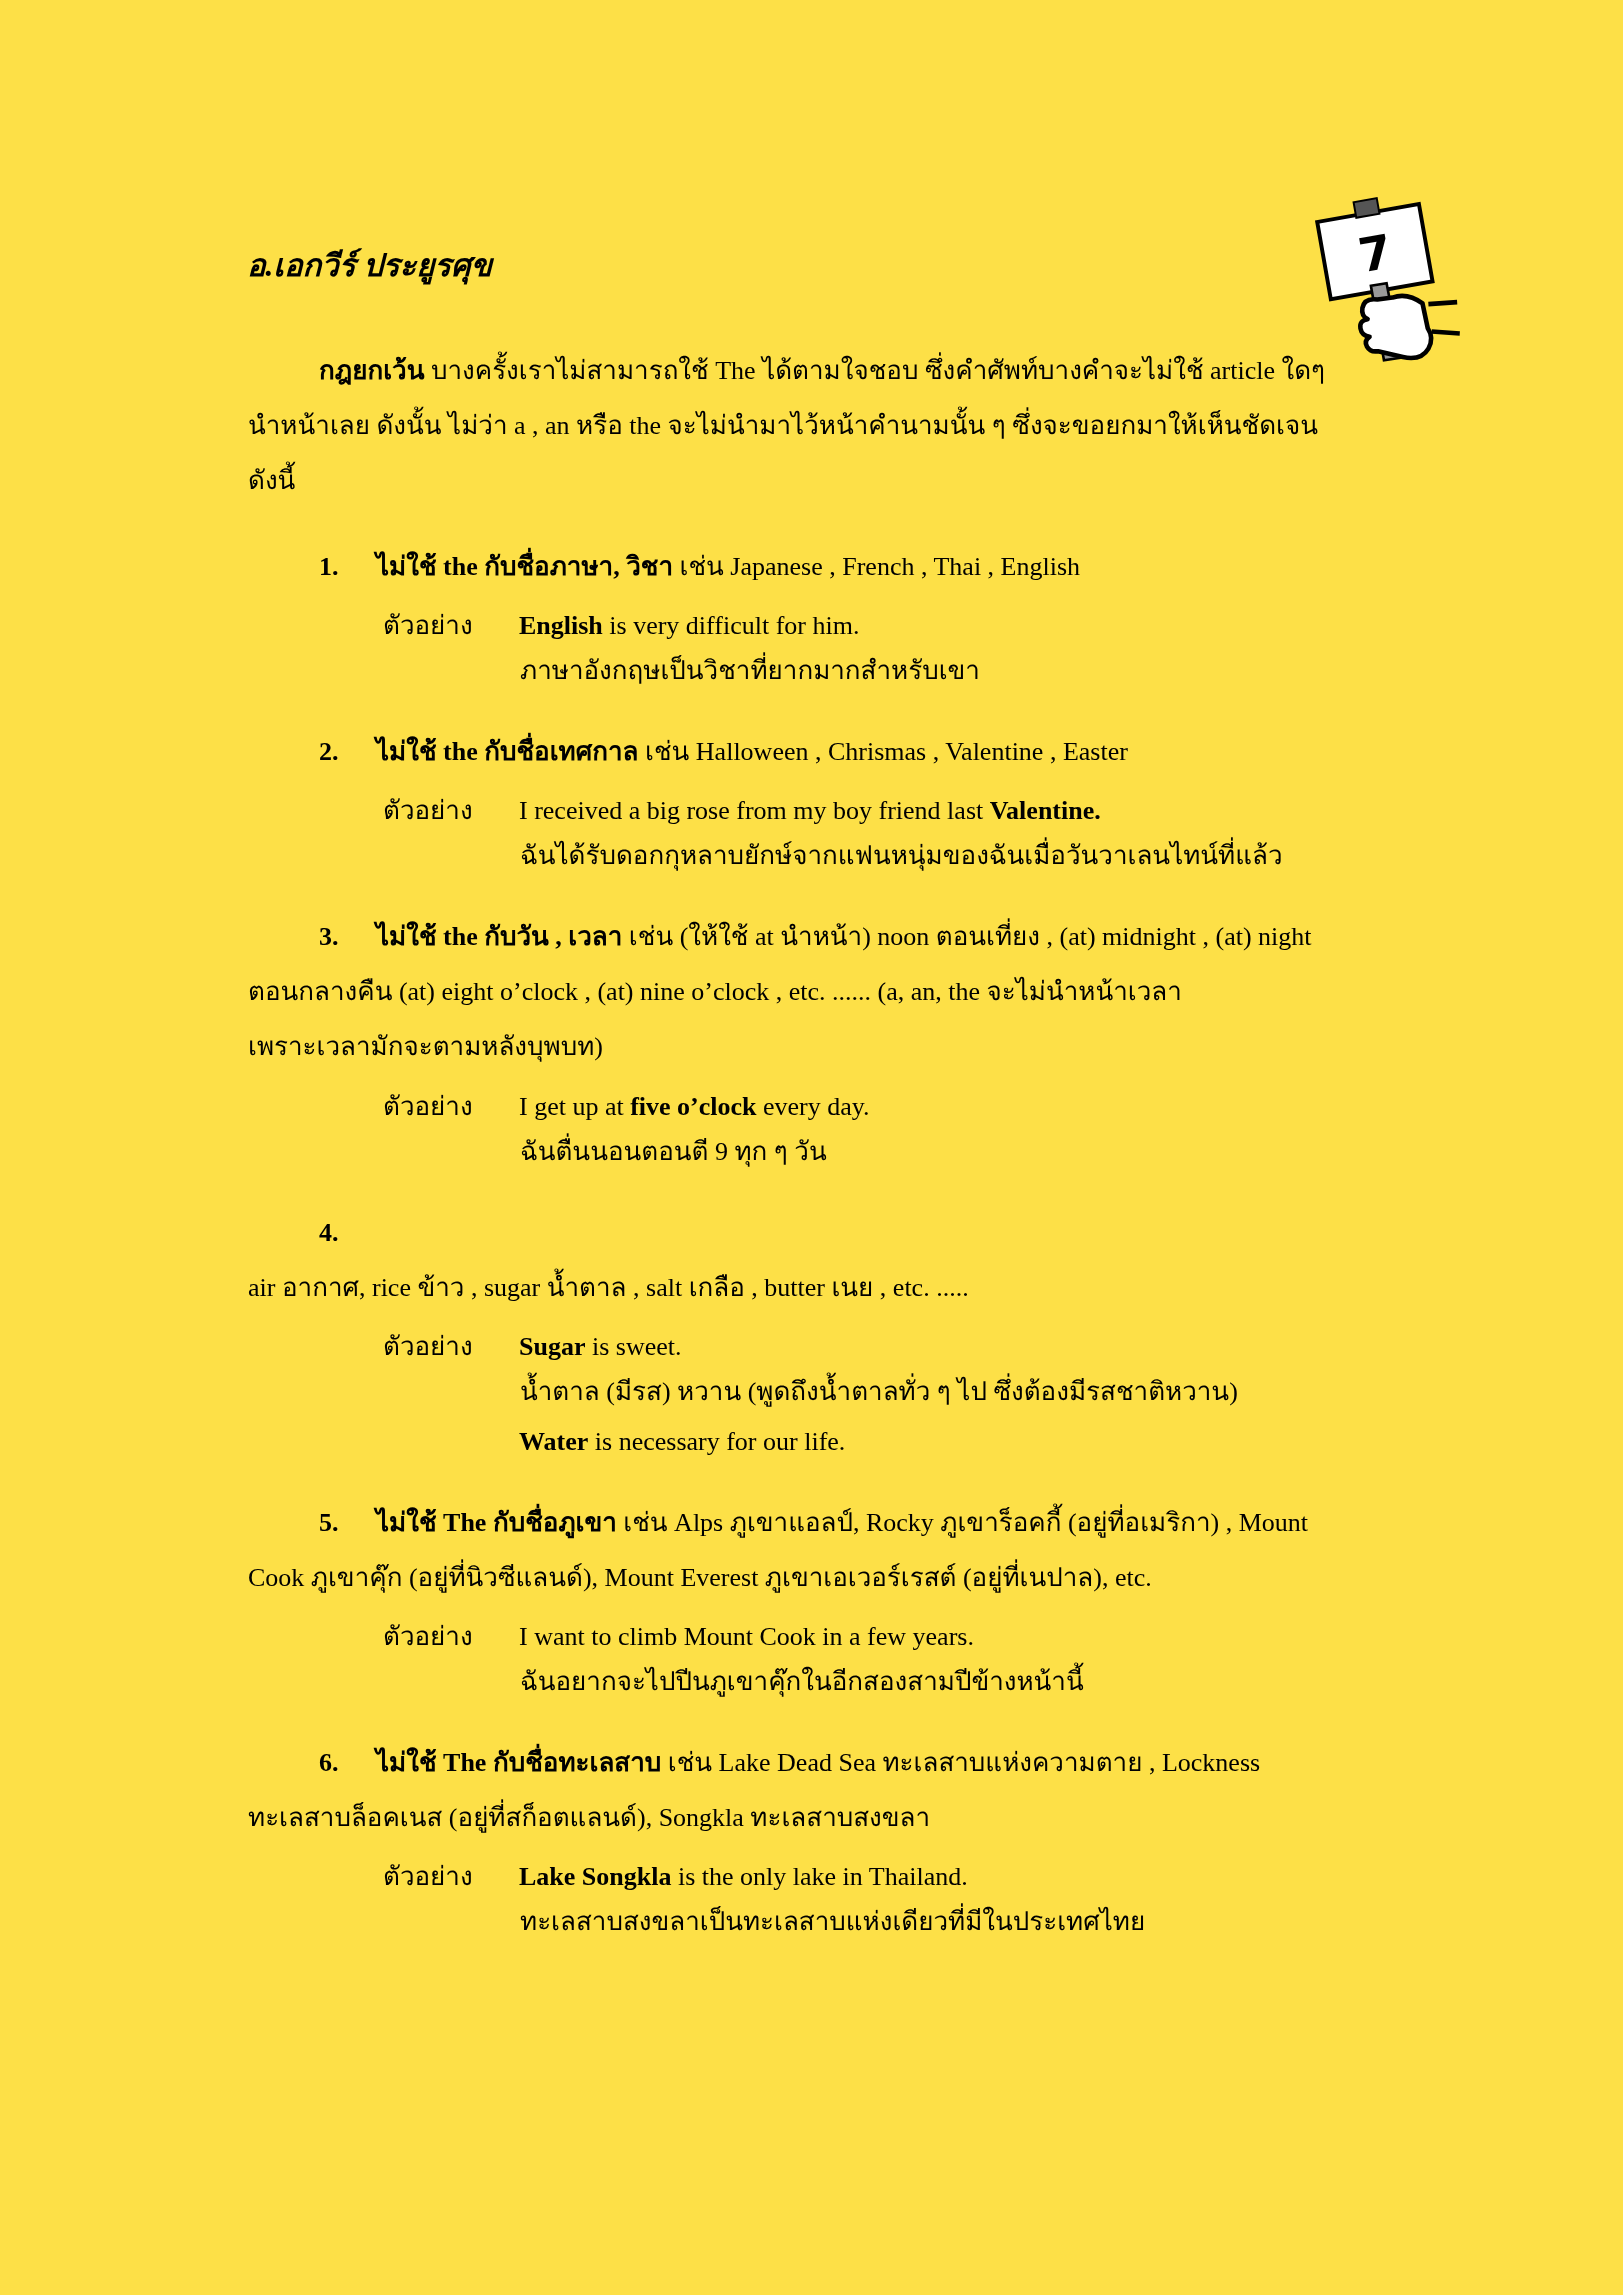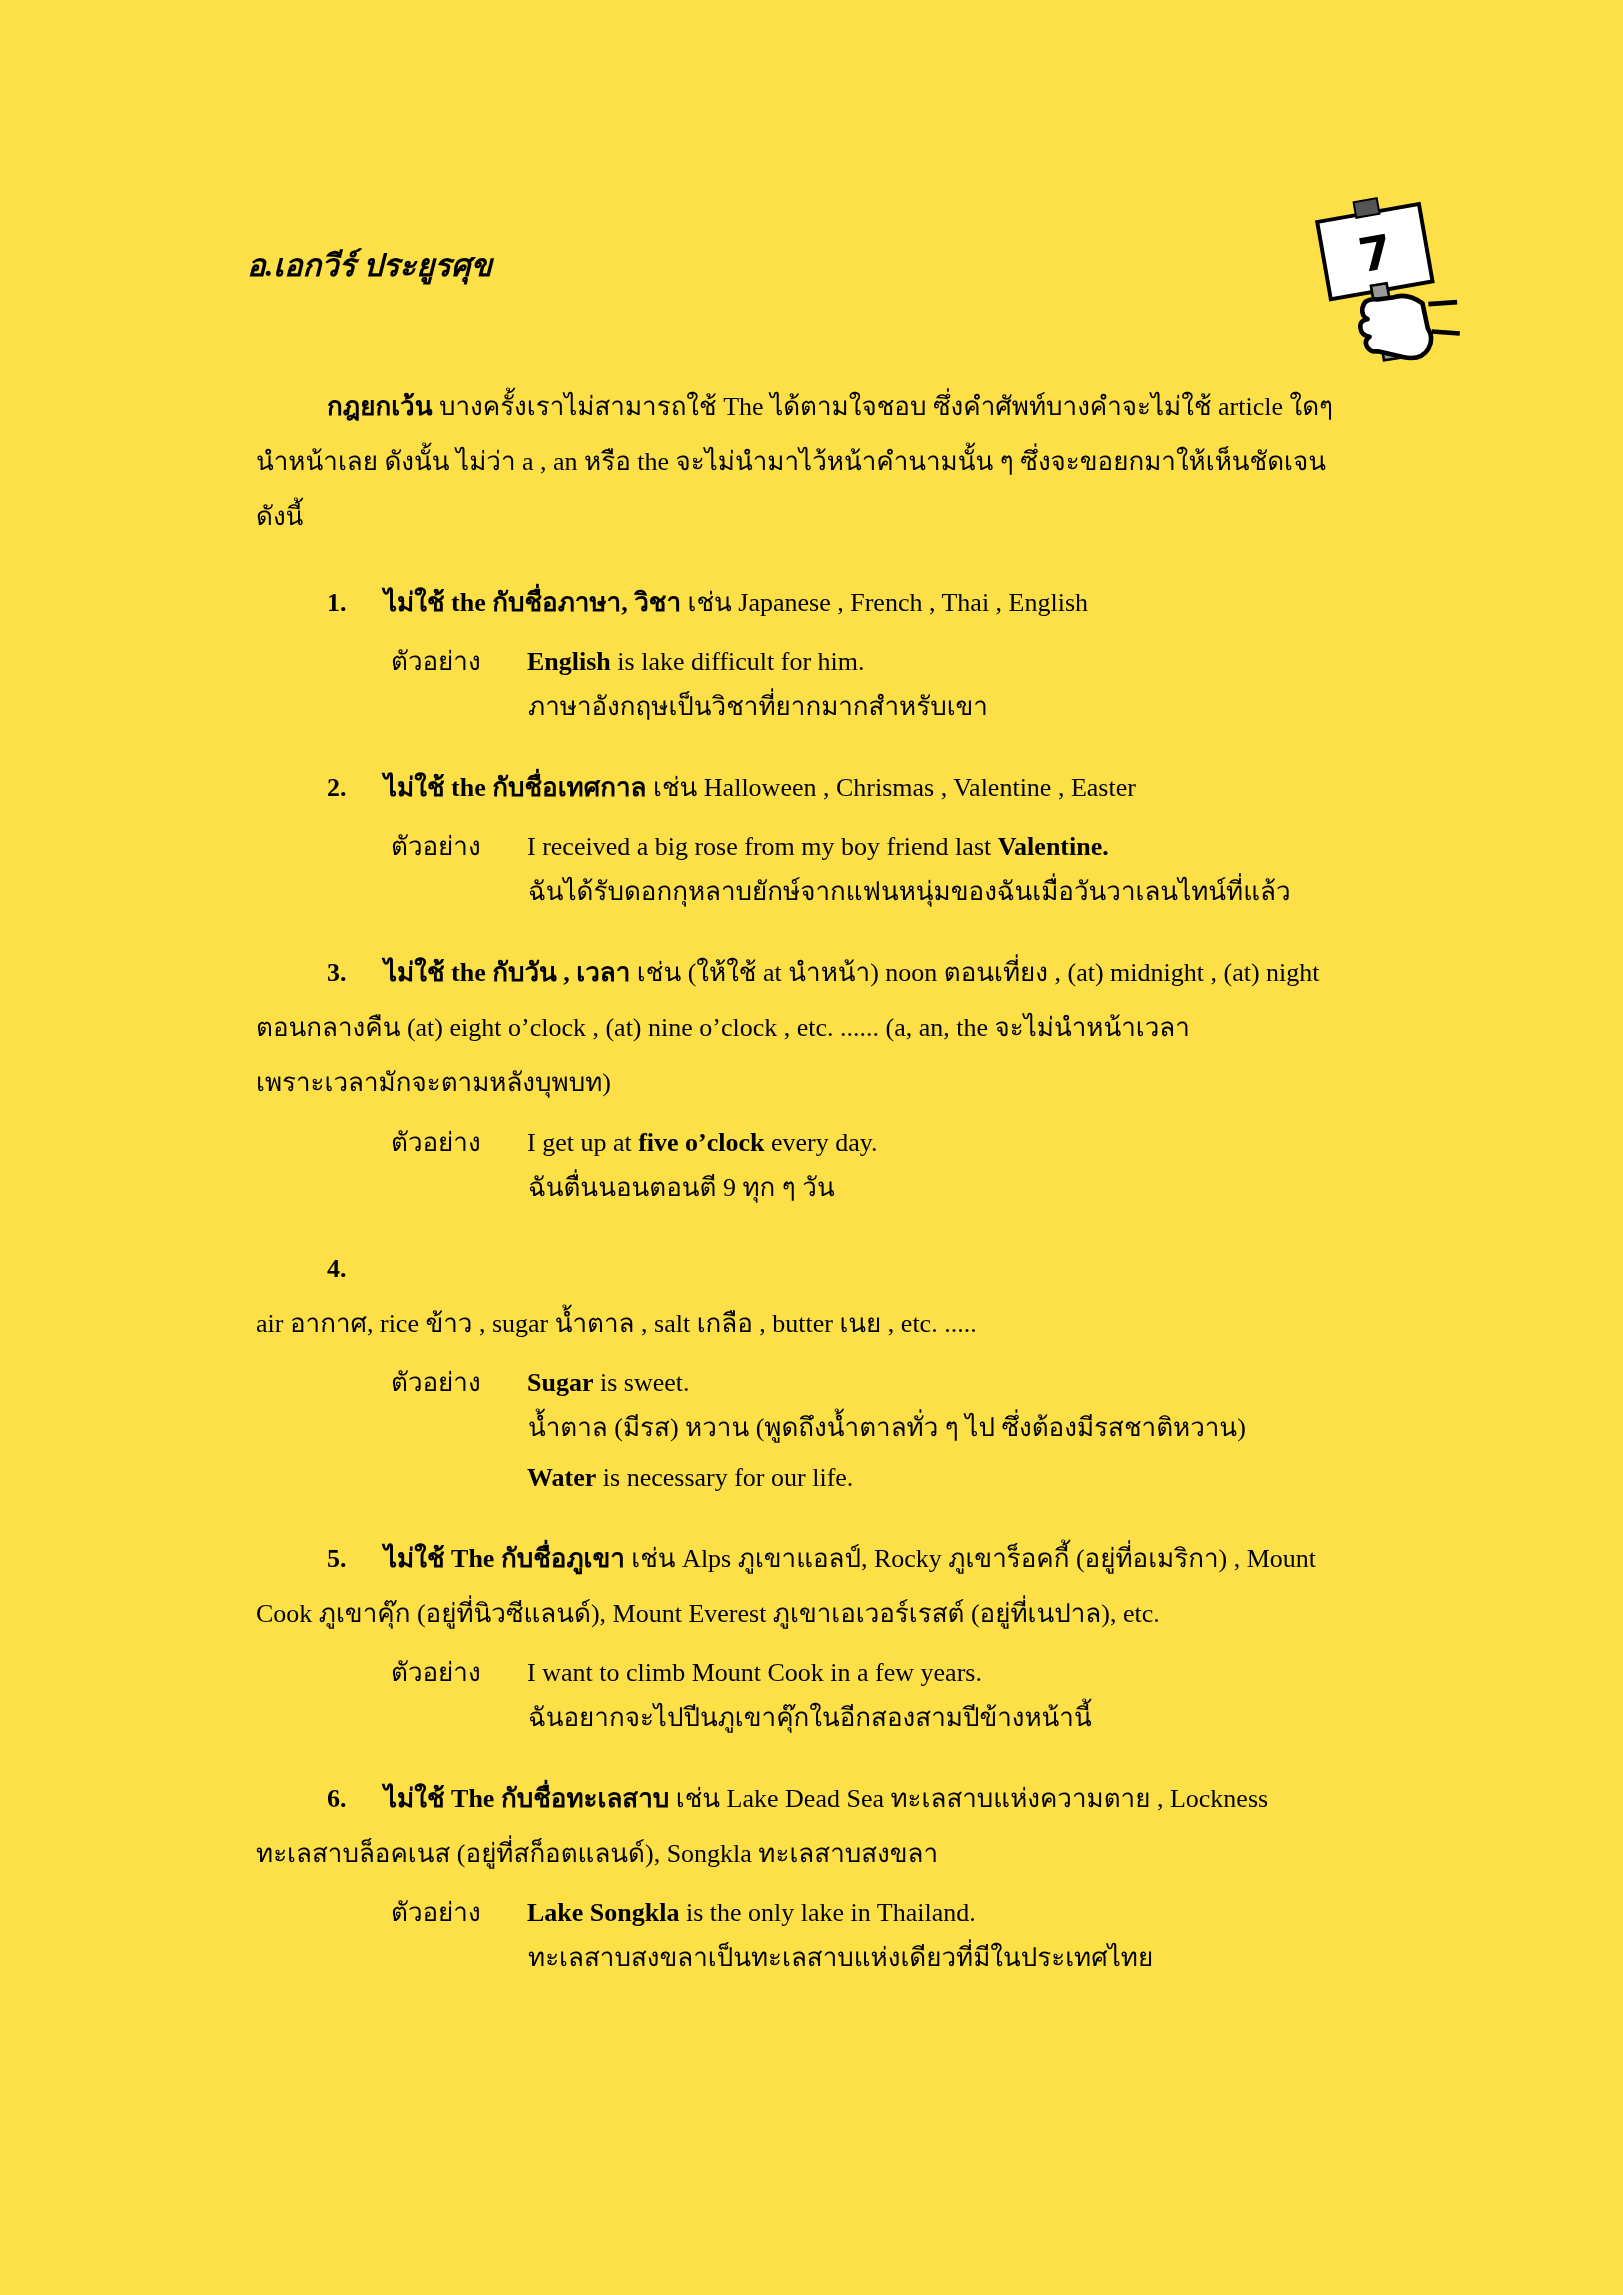--- a/index.html
+++ b/index.html
@@ -21,24 +21,23 @@
     font-style:italic;
     white-space:nowrap;
   }
   .badge{
     position:absolute;
     top:193px;left:1299px;
     width:183px;height:183px;
   }
   .content{
     position:absolute;
-    top:0;left:256px;
+    top:0;left:248px;
     width:1201px;
     padding-top:343px;
-    margin-top:36px;
   }
   .line{
     line-height:55px;
     height:55px;
     white-space:nowrap;
   }
   .indent1{padding-left:71px;}
   .item{margin-top:31px;}
   .head{display:flex;}
   .num{
@@ -109,21 +108,21 @@
       <div class="line">ดังนี้</div>
     </div>
 
     <div class="item">
       <div class="line head">
         <span class="num">1.</span>
         <span><b class="bth">ไม่ใช้ the กับชื่อภาษา, วิชา</b><span>  เช่น  Japanese , French , Thai , English</span></span>
       </div>
       <div class="ex-row">
         <span class="ex-label">ตัวอย่าง</span>
-        <span><span></span><span class="kw">English</span><span> is lake difficult for him.</span></span>
+        <span><span></span><span class="kw">English</span><span> is very difficult for him.</span></span>
       </div>
       <div class="tr-row">ภาษาอังกฤษเป็นวิชาที่ยากมากสำหรับเขา</div>
     </div>
 
     <div class="item">
       <div class="line head">
         <span class="num">2.</span>
         <span><b class="bth">ไม่ใช้ the กับชื่อเทศกาล</b><span>  เช่น  Halloween , Chrismas , Valentine , Easter</span></span>
       </div>
       <div class="ex-row">

